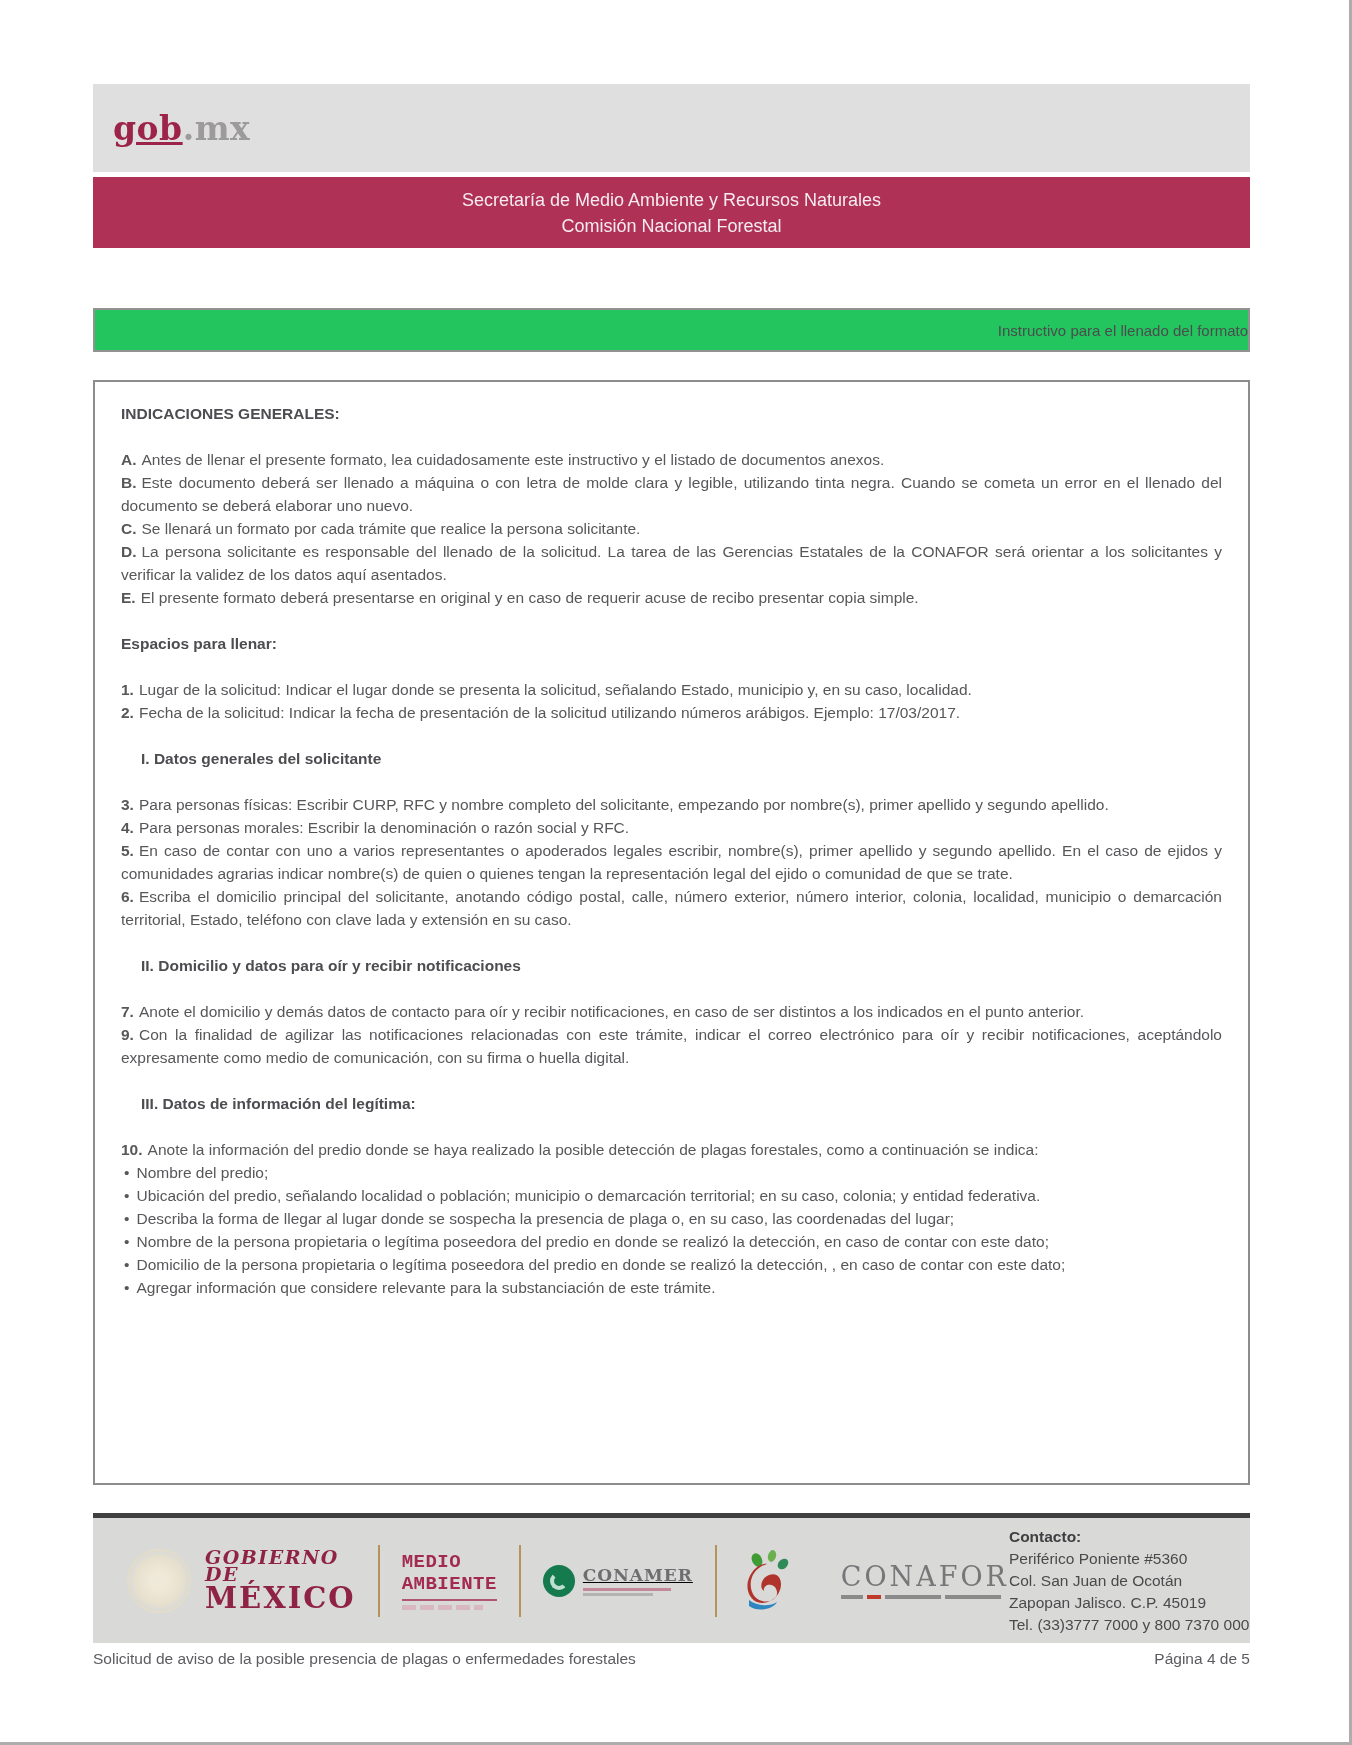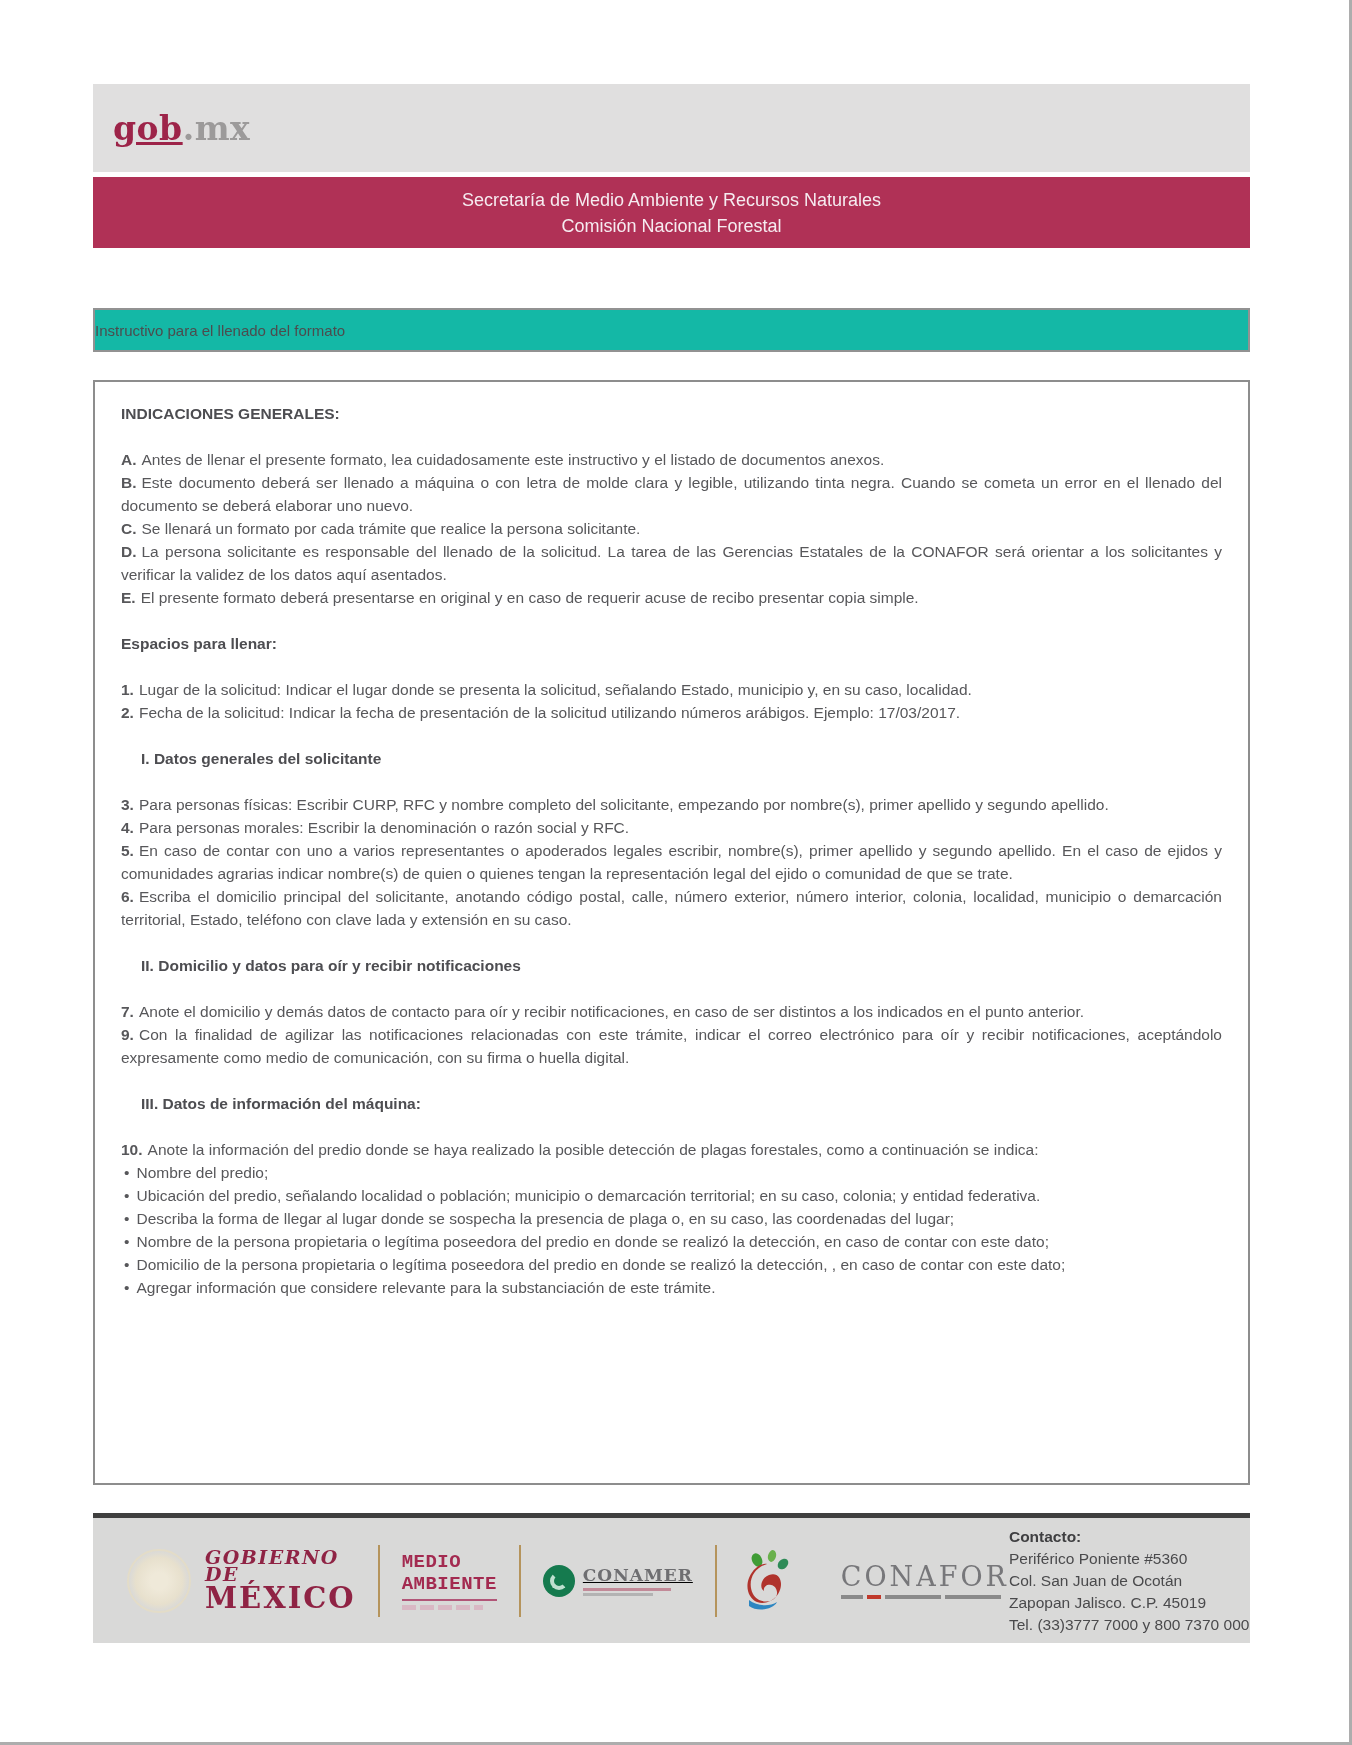--- a/index.html
+++ b/index.html
@@ -28,22 +28,22 @@
   
   .dep-band{
     position:absolute;left:93px;top:177px;width:1157px;height:71px;
     background:#b03156;
     display:flex;flex-direction:column;justify-content:center;align-items:center;
     color:#f6ebf0;font-size:18px;line-height:26px;text-align:center;
   }
   
   .instr-bar{
     position:absolute;left:93px;top:308px;width:1157px;height:44px;
-    box-sizing:border-box;background:#14b8a6;border:2px solid #929292;
-    display:flex;align-items:center;justify-content:flex-start;
+    box-sizing:border-box;background:#22c55e;border:2px solid #929292;
+    display:flex;align-items:center;justify-content:flex-end;
     color:#4c4c4e;font-size:15px;
   }
   
   .content-box{
     position:absolute;left:93px;top:380px;width:1157px;height:1105px;
     box-sizing:border-box;border:2px solid #8d8d8d;
     padding:20px 26px 16px 26px;
     color:#57575a;font-size:15.5px;line-height:23px;
     text-align:justify;
   }
@@ -155,21 +155,21 @@
       <p class="para"><span class="lbl">6.</span><span>Escriba el domicilio principal del solicitante, anotando código postal, calle, número exterior, número interior, colonia, localidad, municipio o demarcación territorial, Estado, teléfono con clave lada y extensión en su caso.</span></p>
     </div>
 
     <p class="h-sub">II. Domicilio y datos para oír y recibir notificaciones</p>
 
     <div class="group">
       <p class="para"><span class="lbl">7.</span><span>Anote el domicilio y demás datos de contacto para oír y recibir notificaciones, en caso de ser distintos a los indicados en el punto anterior.</span></p>
       <p class="para"><span class="lbl">9.</span><span>Con la finalidad de agilizar las notificaciones relacionadas con este trámite, indicar el correo electrónico para oír y recibir notificaciones, aceptándolo expresamente como medio de comunicación, con su firma o huella digital.</span></p>
     </div>
 
-    <p class="h-sub">III. Datos de información del máquina:</p>
+    <p class="h-sub">III. Datos de información del legítima:</p>
 
     <div class="group">
       <p class="para"><span class="lbl">10.</span><span>Anote la información del predio donde se haya realizado la posible detección de plagas forestales, como a continuación se indica:</span></p>
       <p class="bullet"><span class="dot">•</span><span>Nombre del predio;</span></p>
       <p class="bullet"><span class="dot">•</span><span>Ubicación del predio, señalando localidad o población; municipio o demarcación territorial; en su caso, colonia; y entidad federativa.</span></p>
       <p class="bullet"><span class="dot">•</span><span>Describa la forma de llegar al lugar donde se sospecha la presencia de plaga o, en su caso, las coordenadas del lugar;</span></p>
       <p class="bullet"><span class="dot">•</span><span>Nombre de la persona propietaria o legítima poseedora del predio en donde se realizó la detección, en caso de contar con este dato;</span></p>
       <p class="bullet"><span class="dot">•</span><span>Domicilio de la persona propietaria o legítima poseedora del predio en donde se realizó la detección, , en caso de contar con este dato;</span></p>
       <p class="bullet"><span class="dot">•</span><span>Agregar información que considere relevante para la substanciación de este trámite.</span></p>
     </div>
@@ -217,14 +217,18 @@
     </div>
     <div class="contact">
       <div class="ch">Contacto:</div>
       <div>Periférico Poniente #5360</div>
       <div>Col. San Juan de Ocotán</div>
       <div>Zapopan Jalisco. C.P. 45019</div>
       <div>Tel. (33)3777 7000 y 800 7370 000</div>
     </div>
   </div>
 
+  <div class="caption-row">
+    <span>Solicitud de aviso de la posible presencia de plagas o enfermedades forestales</span>
+    <span>Página 4 de 5</span>
+  </div>
 
 </div>
 
 </body></html>

